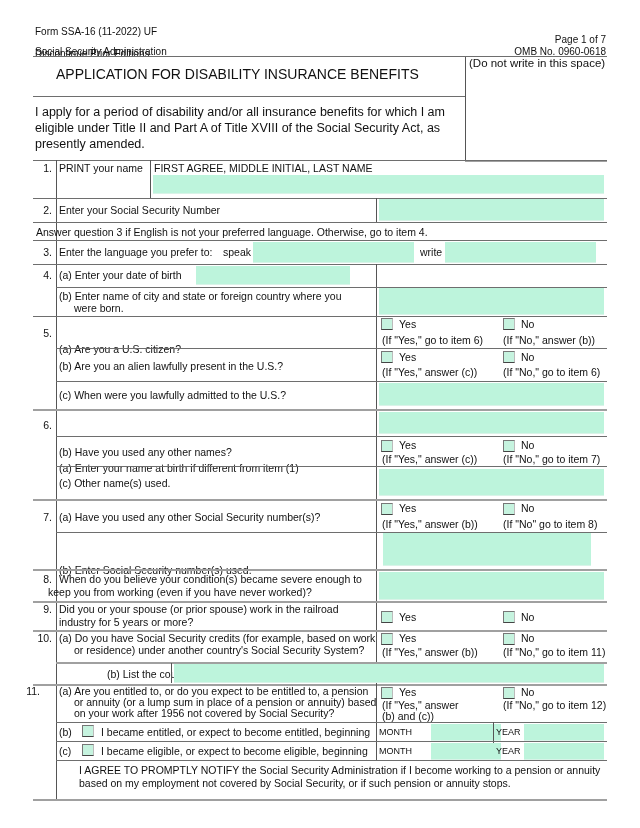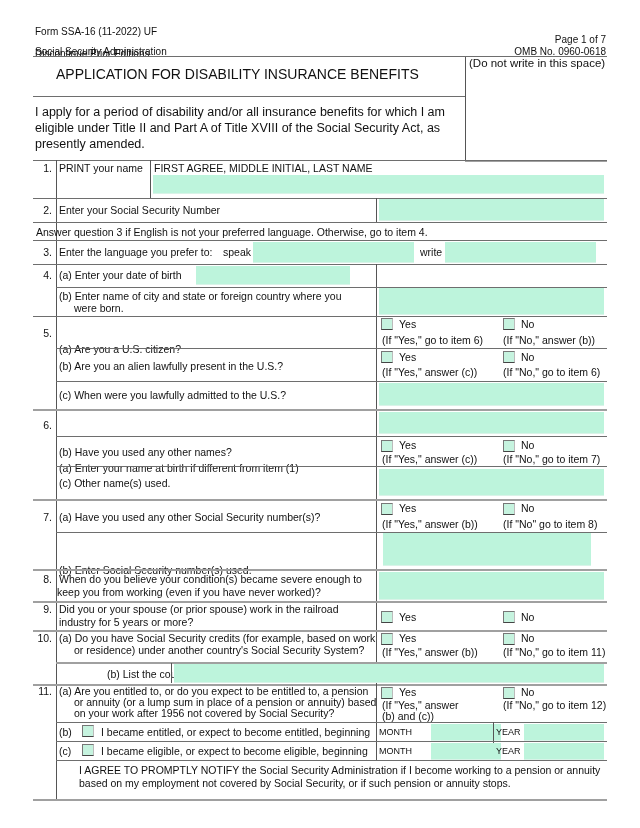--- a/index.html
+++ b/index.html
@@ -113,21 +113,21 @@
 <div class="cb" style="left:503px;top:503px;"></div>
 <div class="abs t10" style="left:521px;top:502px;">No</div>
 <div class="abs t10" style="left:503px;top:518px;">(If "No" go to item 8)</div>
 <div class="hl" style="left:56px;top:532px;width:551px;"></div>
 <div class="abs t10" style="left:59px;top:564px;">(b) Enter Social Security number(s) used.</div>
 <div class="fill" style="left:383px;top:533px;width:208px;height:32px;"></div>
 
 <div class="hl2" style="left:33px;top:569px;width:574px;"></div>
 <div class="num" style="left:30px;top:573px;">8.</div>
 <div class="abs t10" style="left:59px;top:573px;">When do you believe your condition(s) became severe enough to</div>
-<div class="abs t10" style="left:57px;top:586px;">keep you from working (even if you have never worked)?</div>
+<div class="abs t10" style="left:48px;top:586px;">keep you from working (even if you have never worked)?</div>
 <div class="fill" style="left:379px;top:572px;width:225px;height:27px;"></div>
 
 <div class="hl2" style="left:33px;top:601px;width:574px;"></div>
 <div class="num" style="left:30px;top:603px;">9.</div>
 <div class="abs t10" style="left:59px;top:603px;">Did you or your spouse (or prior spouse) work in the railroad</div>
 <div class="abs t10" style="left:59px;top:616px;">industry for 5 years or more?</div>
 <div class="cb" style="left:381px;top:611px;"></div>
 <div class="abs t10" style="left:399px;top:611px;">Yes</div>
 <div class="cb" style="left:503px;top:611px;"></div>
 <div class="abs t10" style="left:521px;top:611px;">No</div>
@@ -141,21 +141,21 @@
 <div class="abs t10" style="left:382px;top:646px;">(If "Yes," answer (b))</div>
 <div class="cb" style="left:503px;top:633px;"></div>
 <div class="abs t10" style="left:521px;top:632px;">No</div>
 <div class="abs t10" style="left:503px;top:646px;">(If "No," go to item 11)</div>
 <div class="hl2" style="left:56px;top:662px;width:551px;"></div>
 <div class="abs t10" style="left:59px;top:668px;margin-left:48px;">(b) List the country(ies):</div>
 <div class="vl" style="left:171px;top:663px;height:20px;"></div>
 <div class="fill" style="left:174px;top:664px;width:430px;height:18px;"></div>
 
 <div class="hl2" style="left:33px;top:684px;width:574px;"></div>
-<div class="num" style="left:30px;top:685px;">11.</div>
+<div class="num" style="left:18px;top:685px;">11.</div>
 <div class="abs t10" style="left:59px;top:685px;">(a) Are you entitled to, or do you expect to be entitled to, a pension</div>
 <div class="abs t10" style="left:74px;top:696px;">or annuity (or a lump sum in place of a pension or annuity) based</div>
 <div class="abs t10" style="left:74px;top:707px;">on your work after 1956 not covered by Social Security?</div>
 <div class="vl" style="left:376px;top:684px;height:76px;"></div>
 <div class="cb" style="left:381px;top:687px;"></div>
 <div class="abs t10" style="left:399px;top:686px;">Yes</div>
 <div class="abs t10" style="left:382px;top:699px;">(If "Yes," answer</div>
 <div class="abs t10" style="left:382px;top:710px;">(b) and (c))</div>
 <div class="cb" style="left:503px;top:687px;"></div>
 <div class="abs t10" style="left:521px;top:686px;">No</div>

